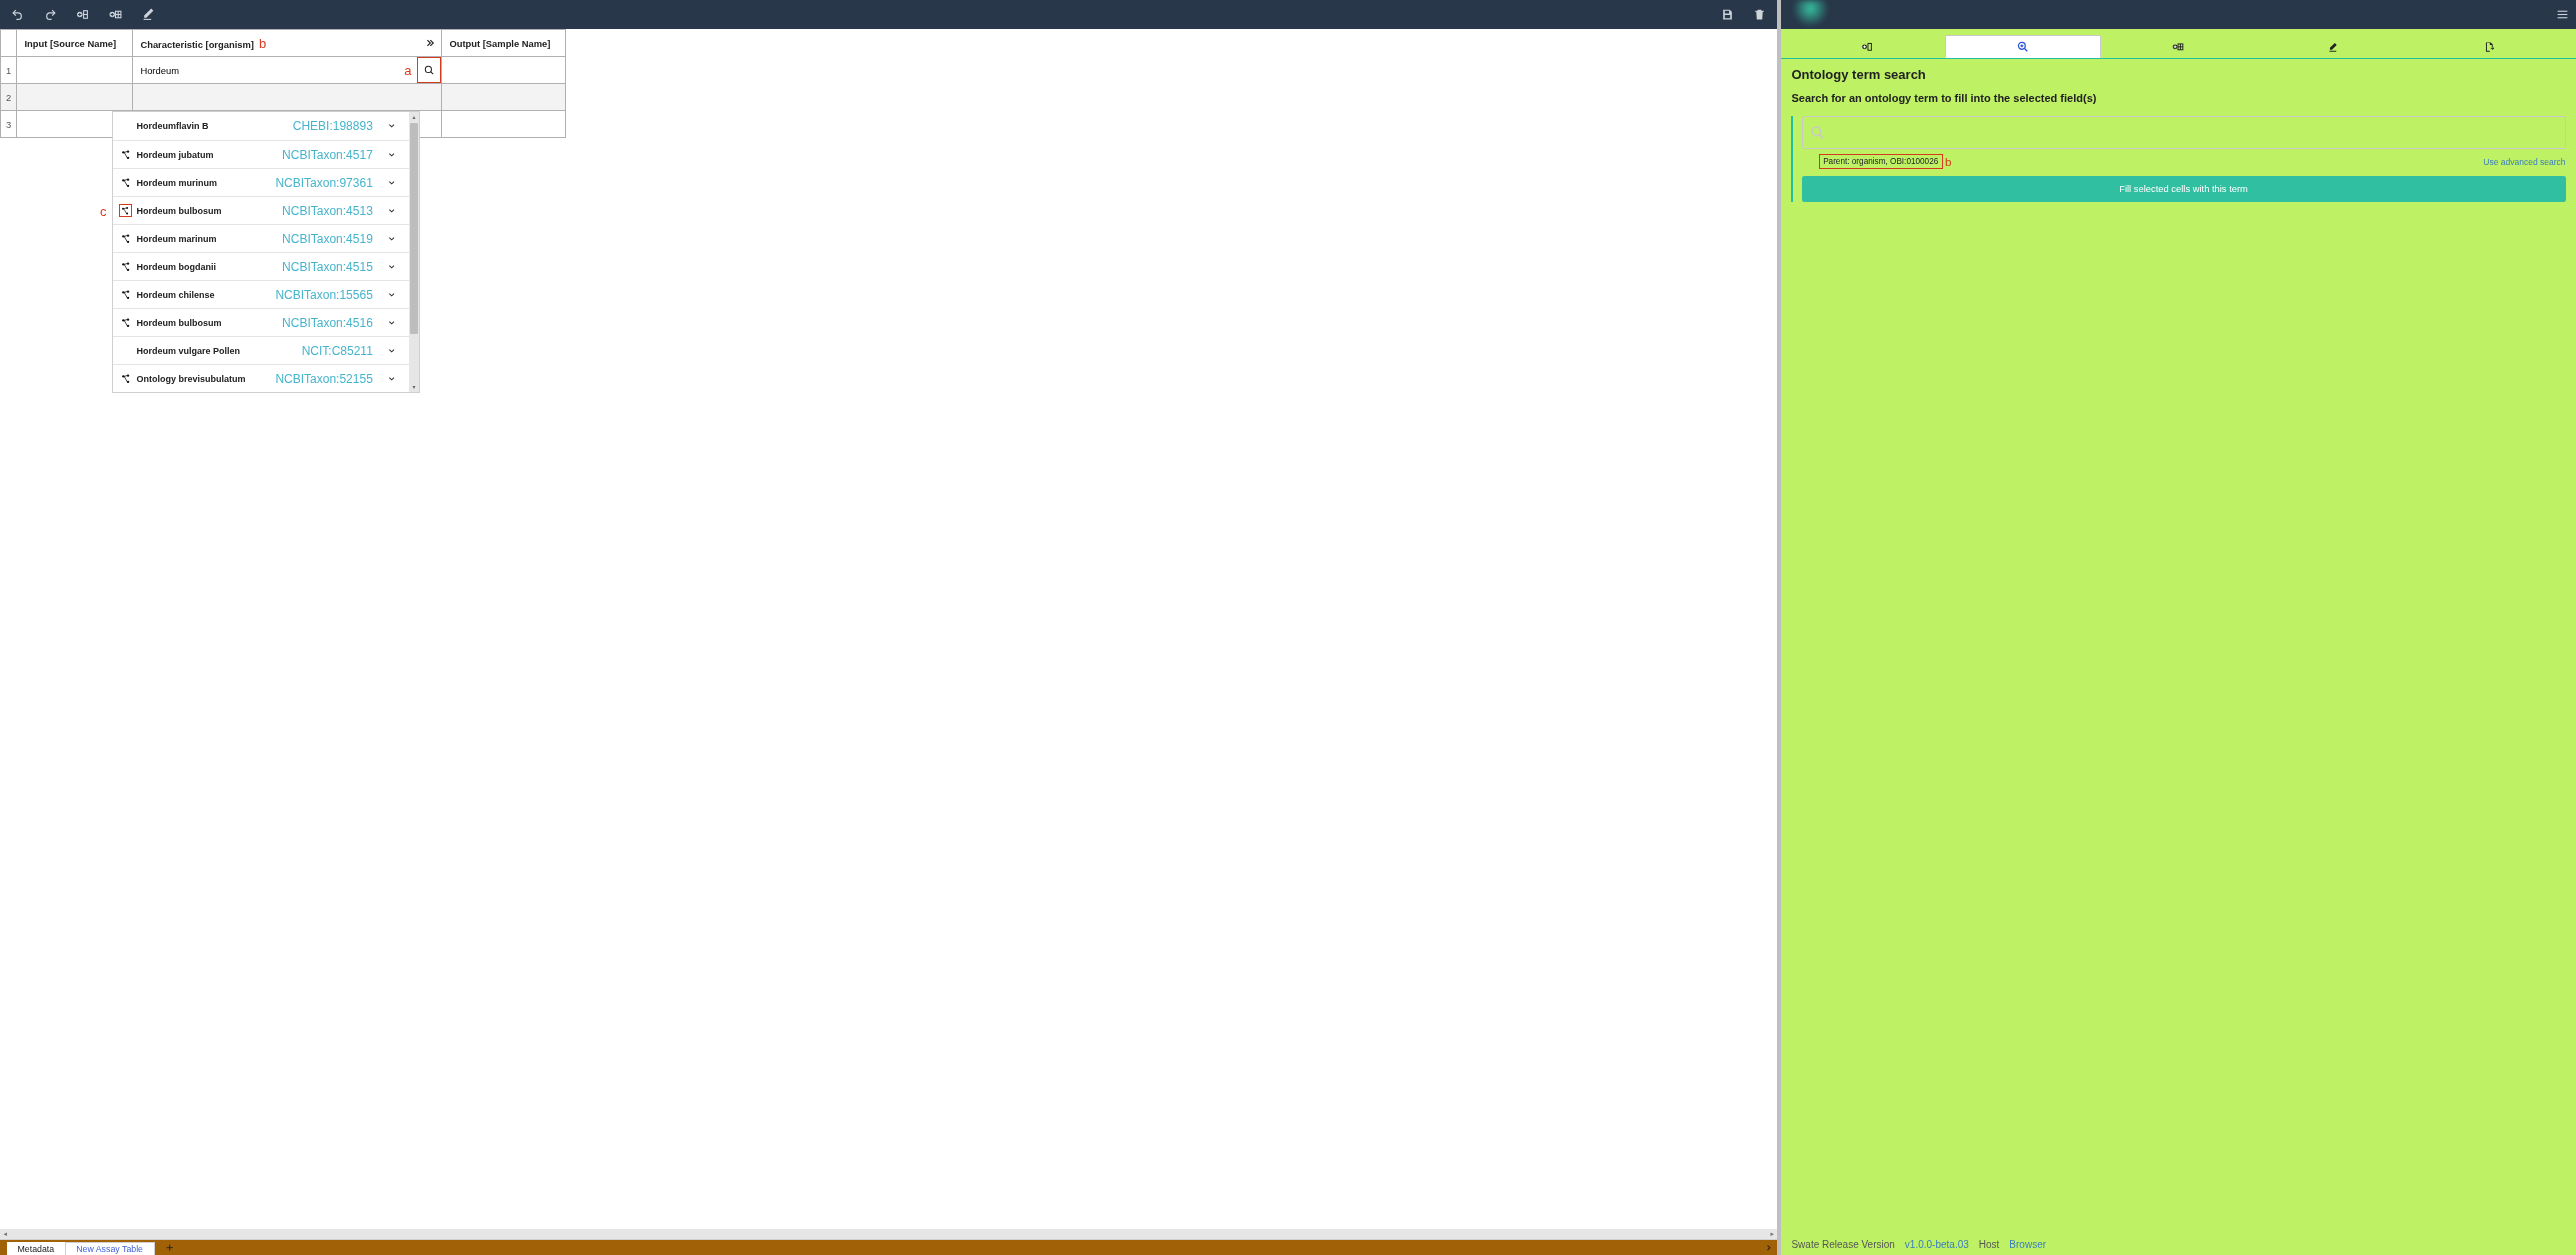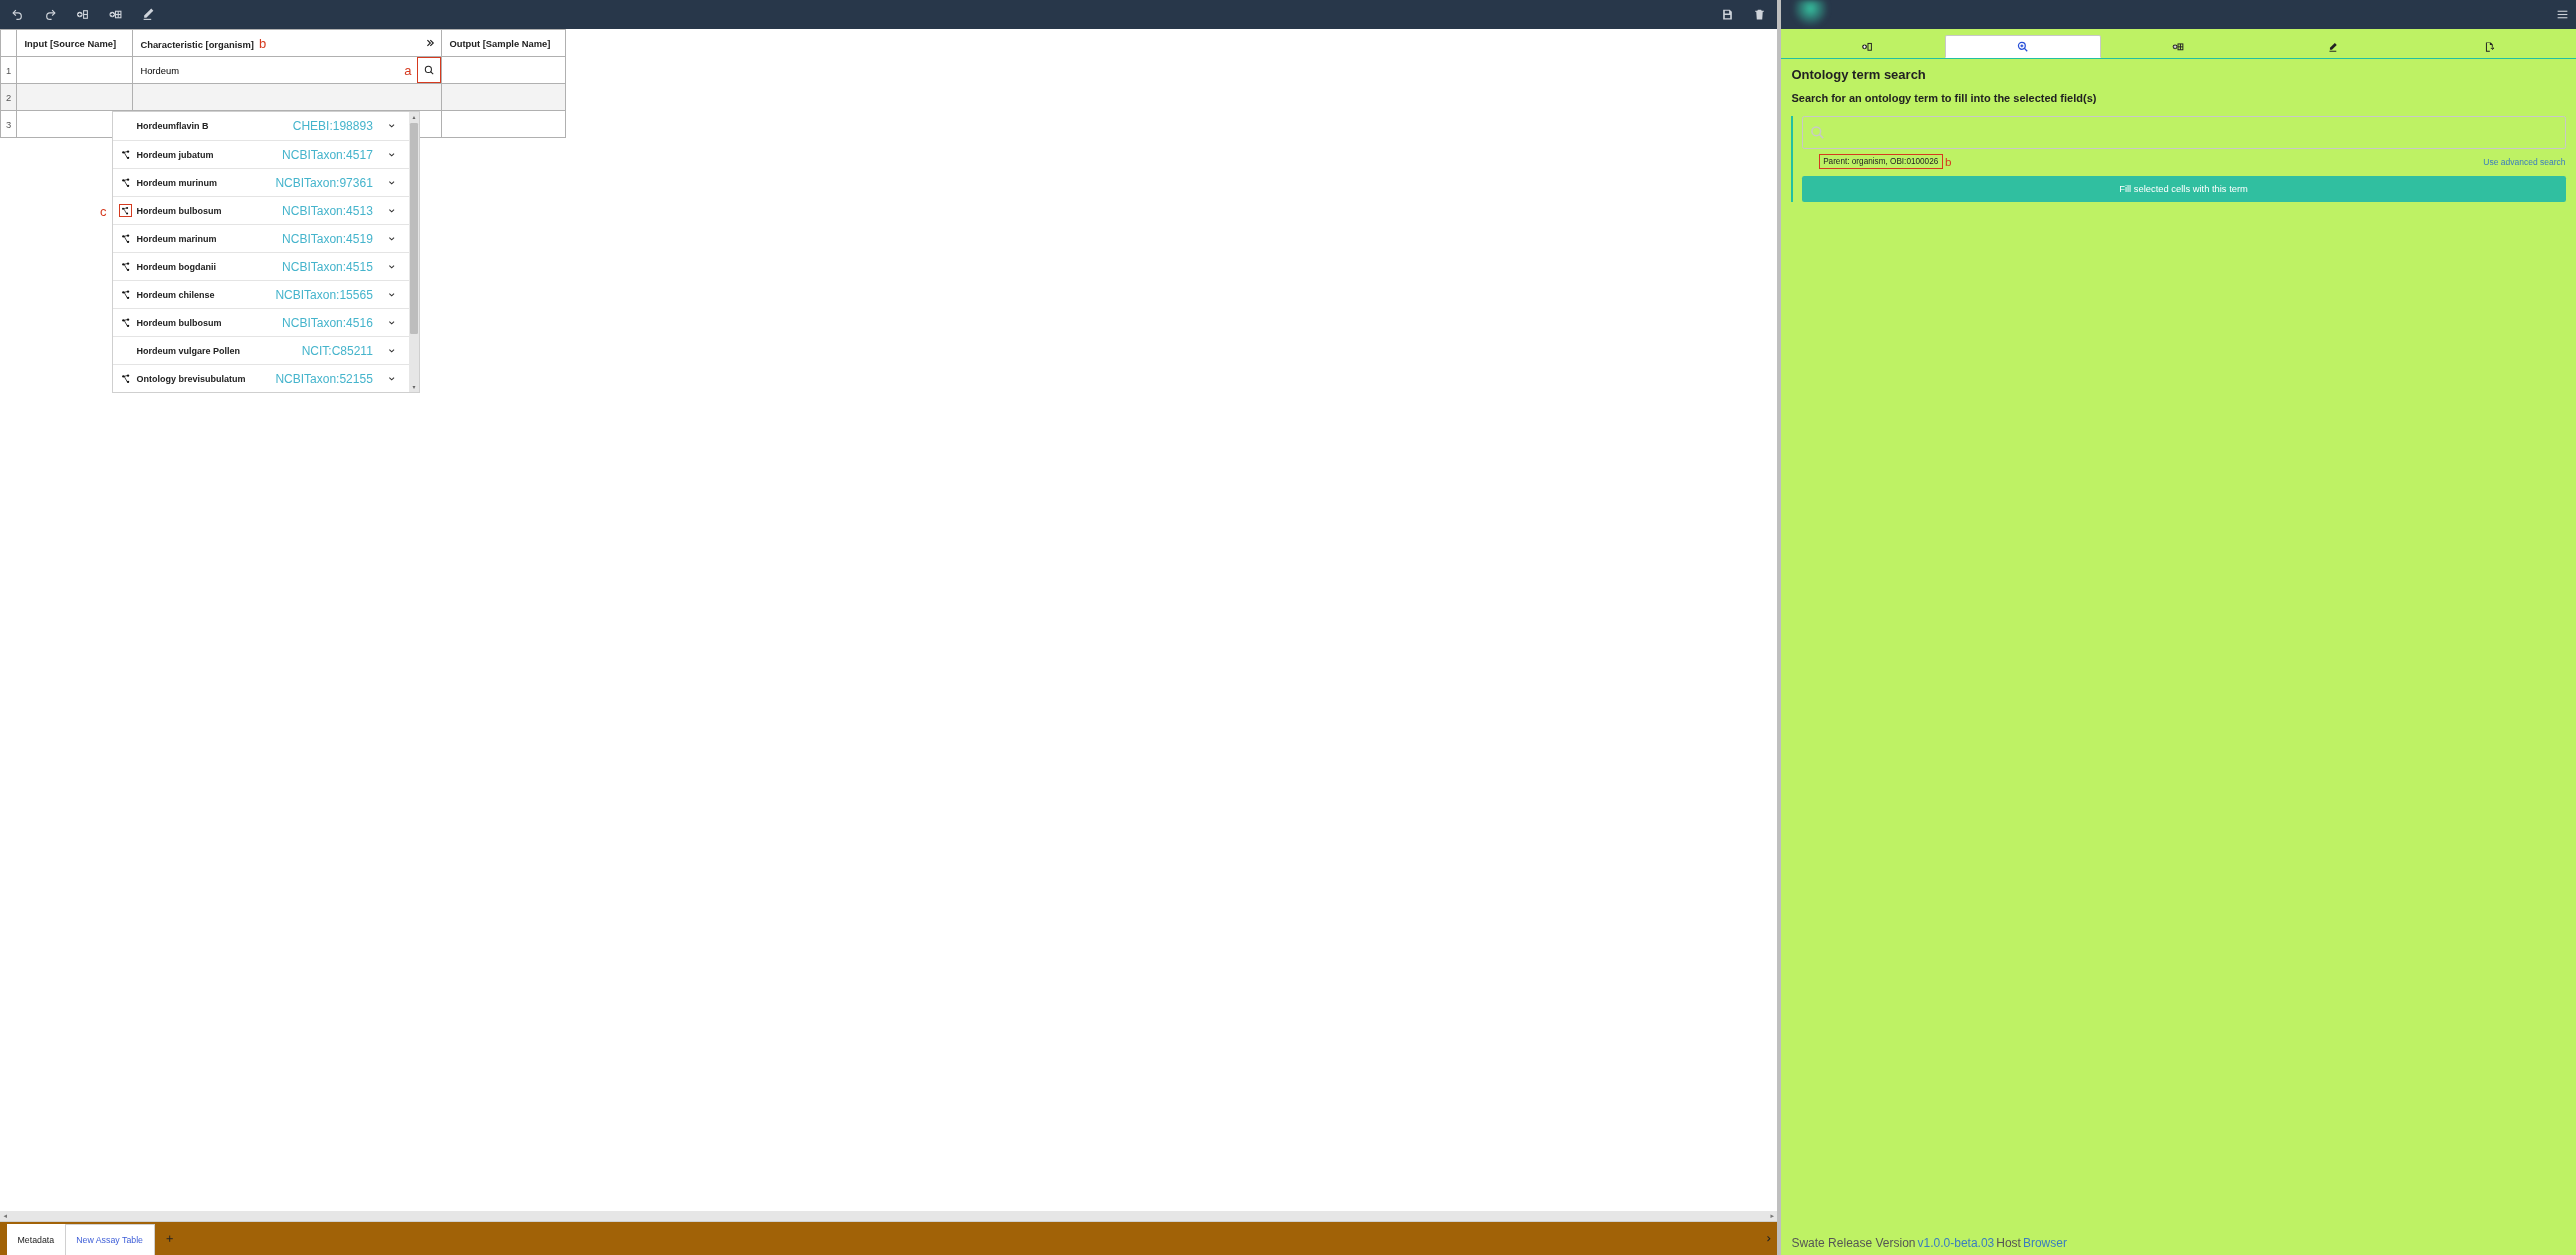--- a/index.html
+++ b/index.html
@@ -152,21 +152,21 @@
   .hscroll {
     height: 10.5px; background: #e6e6e6;
     display: flex; align-items: center;
     font-size: 7px; color: #777;
   }
   .hscroll .hthumb-area { flex:1; position:relative; height:100%; }
   .hscroll .harrow { width:10.5px; display:flex; align-items:center; justify-content:center; }
   
   
   .tabbar {
-    height: 34px; display: flex; align-items: stretch;
+    height: 16px; display: flex; align-items: stretch;
     border-top: 0.6px solid #d0d0d0;
     padding-left: 7px;
   }
   .tab {
     padding: 0 10.5px; display: flex; align-items: center;
     font-size: 8.8px;
     border: 0.6px solid #d0d0d0; border-bottom: none;
     margin-top: 2.3px;
     background: #fff;
     cursor: pointer;
@@ -240,22 +240,22 @@
   .annot-b2 { color: #d53a1f; font-size: 11.7px; margin-left: 2.3px;}
   .adv-link { color: #3a7cc0; font-size: 8.5px; cursor:pointer;}
   .fill-btn {
     margin-top: 7px;
     background: #30bfa0; color: #fff; border: none; border-radius: 2.3px;
     height: 26px; width: 100%; font-size: 9.4px; cursor:pointer;
   }
   
   .right-footer {
     padding: 4.7px 10.5px;
-    font-size: 12px; color: #555;
-    display:flex; gap:2px; flex-wrap:wrap;
+    font-size: 10px; color: #555;
+    display:flex; gap:10px; flex-wrap:wrap;
   }
   .right-footer .link { color: #3a7cc0; }
   
   
   svg { display: block; }
 </style>
 </head>
 <body>
 
 <div class="left-pane">

